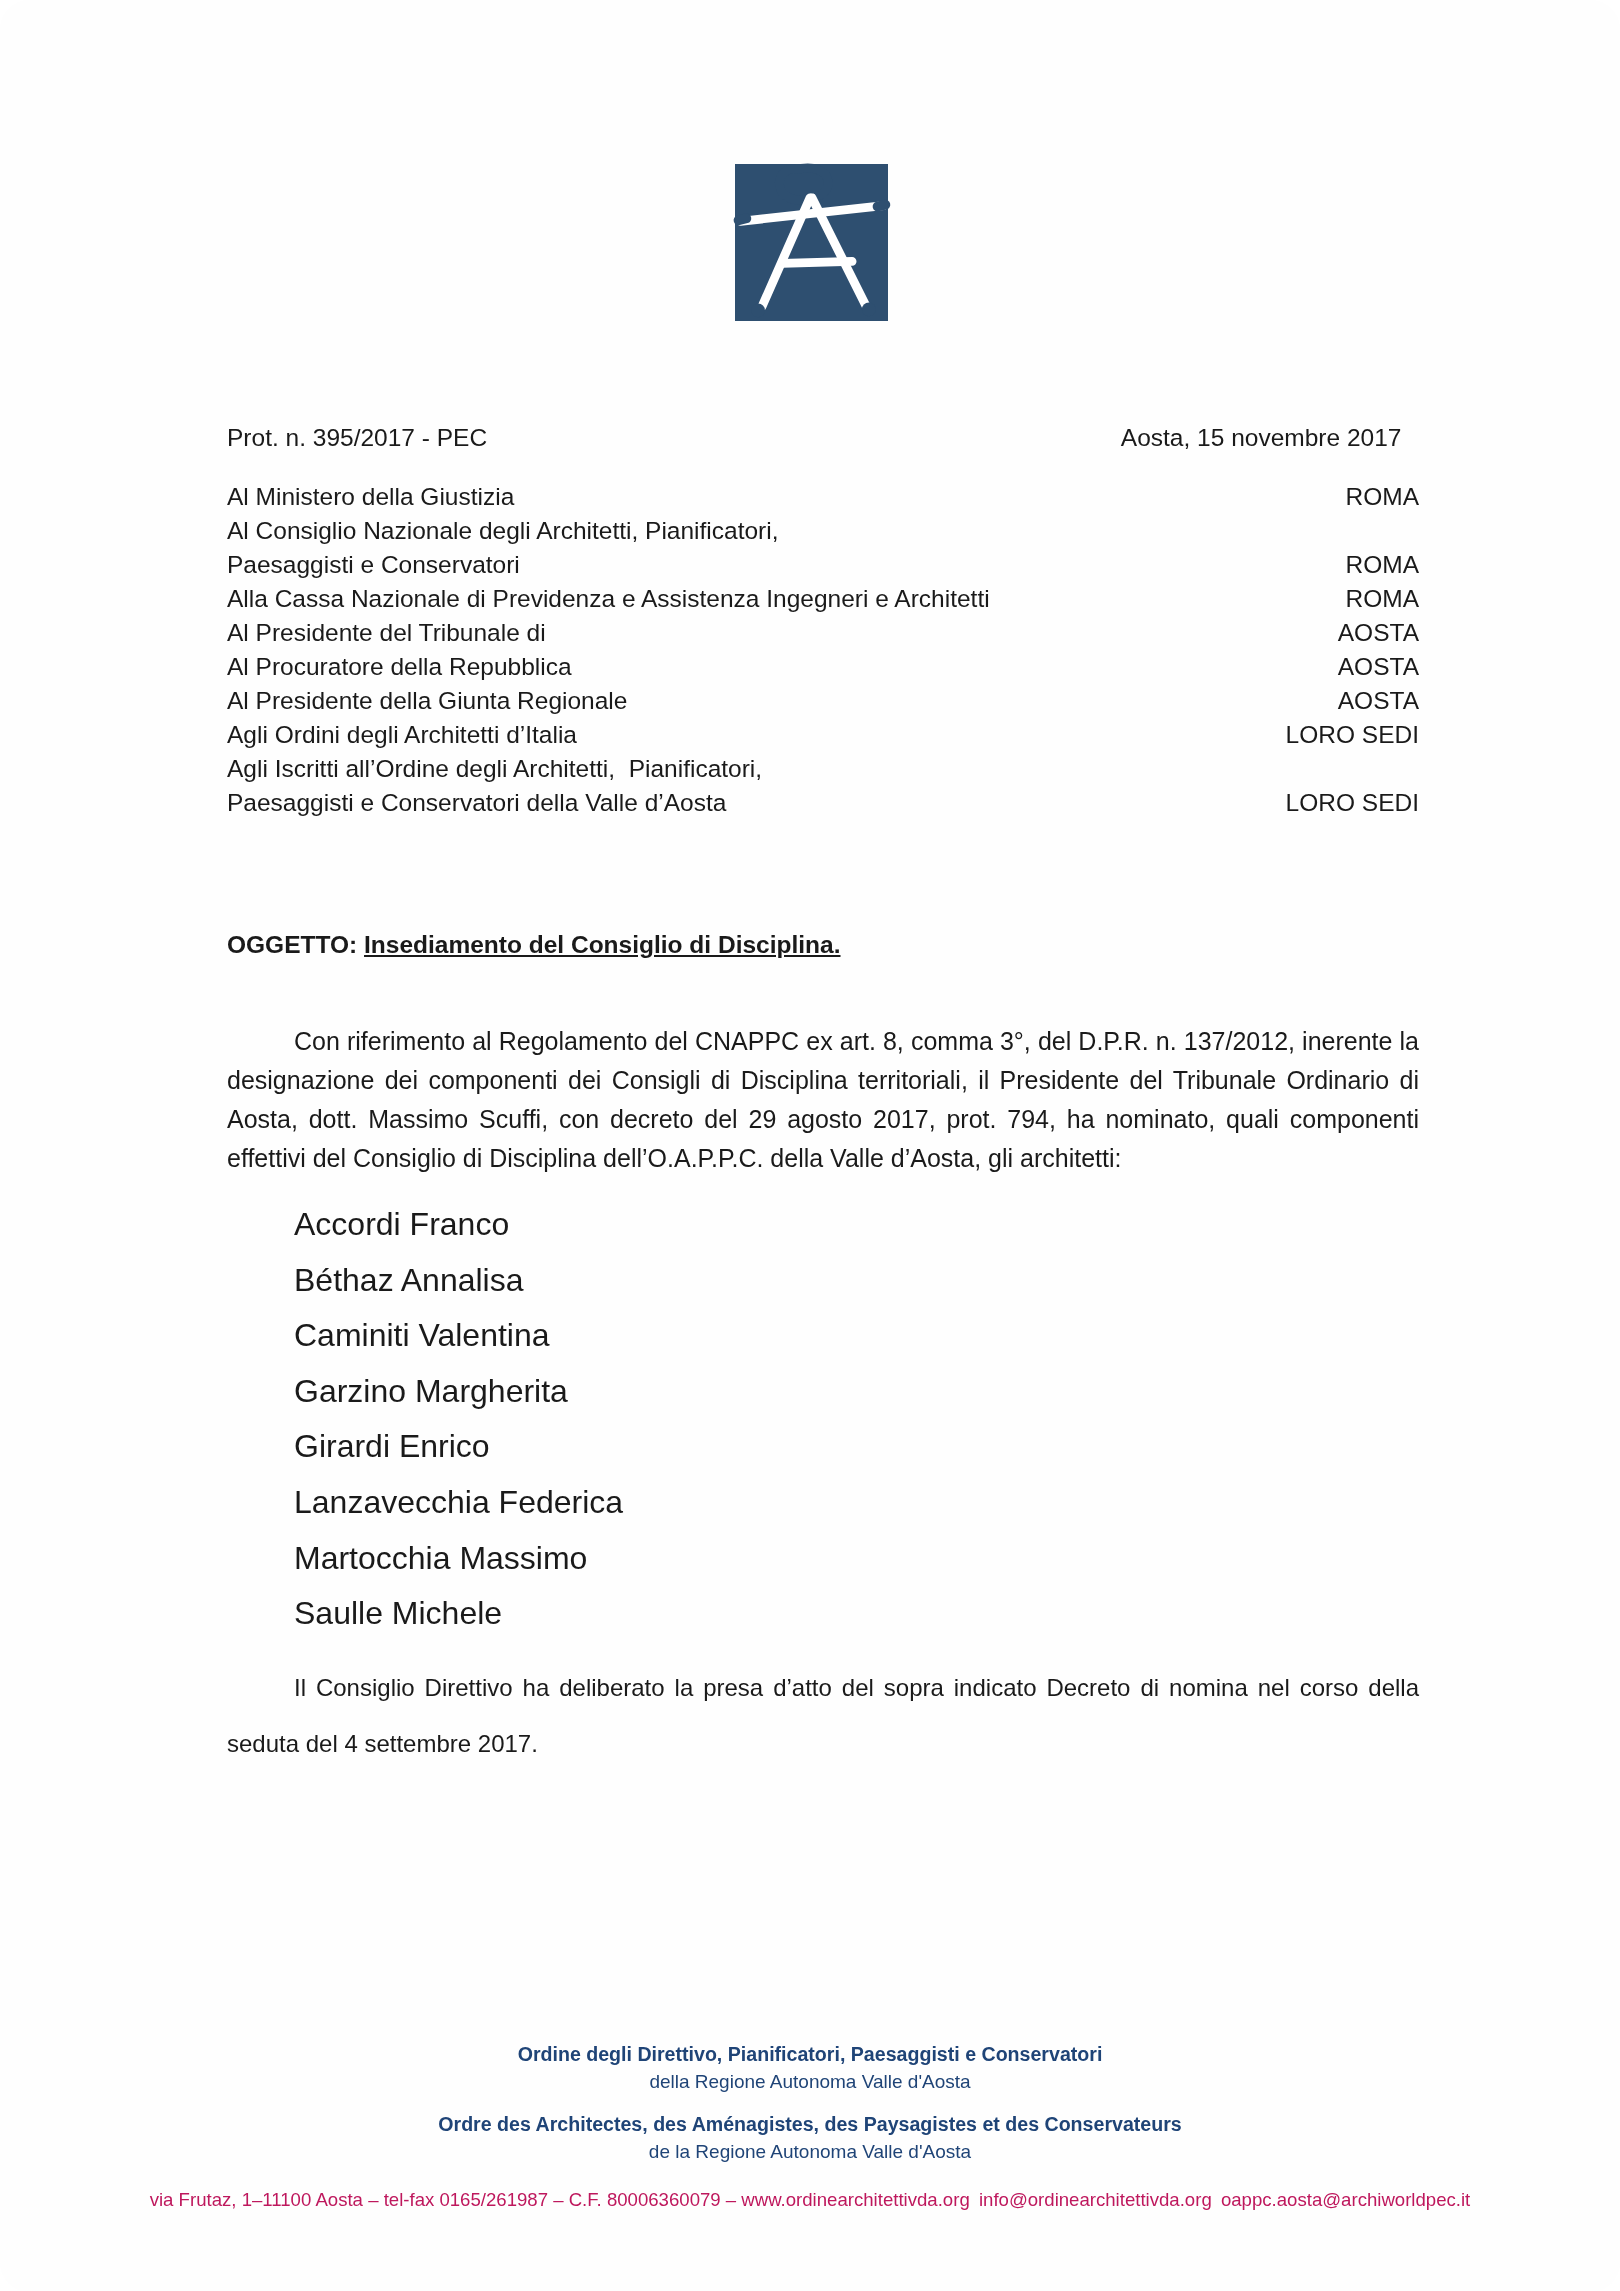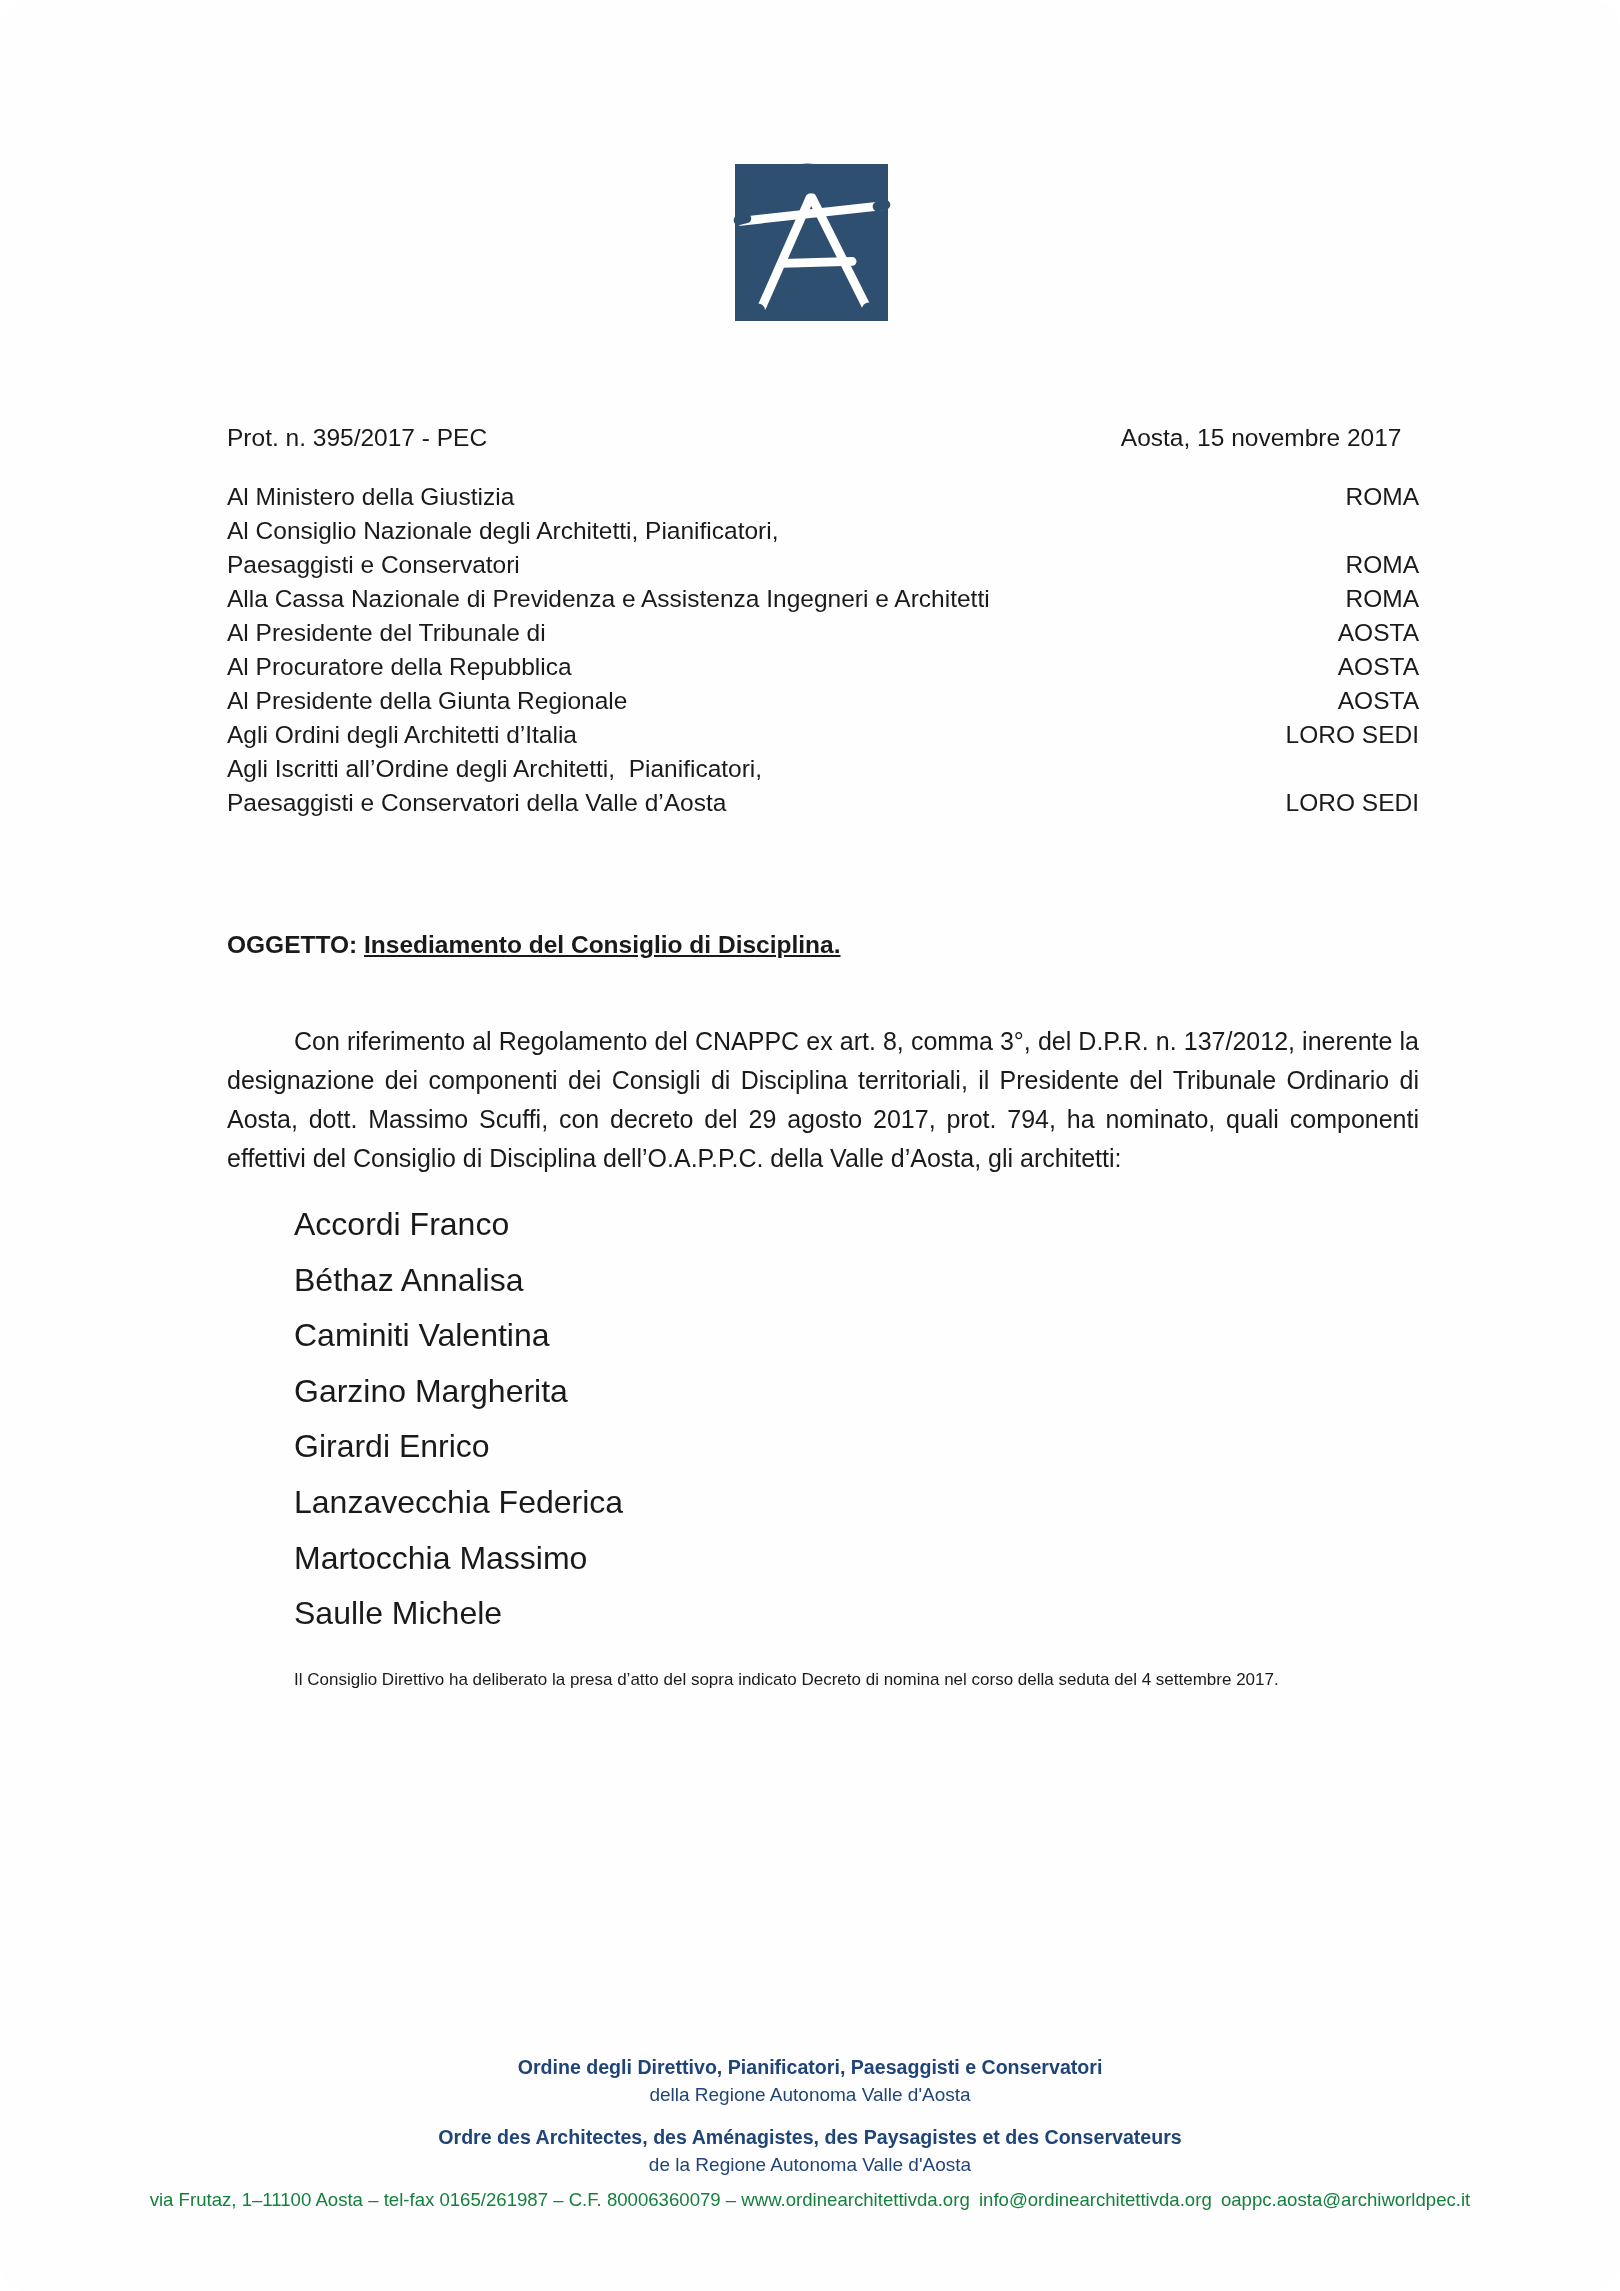--- a/index.html
+++ b/index.html
@@ -113,22 +113,22 @@
     padding-left: 67px;
     font-size: 32px;
     line-height: 35px;
   }
   .name-item {
     margin-bottom: 20.6px;
   }
 
   .para2 {
     margin-top: 29px;
-    font-size: 17px;
-    line-height: 39px;
+    font-size: 24px;
+    line-height: 56px;
     text-align: justify;
     text-indent: 67px;
   }
 
   
   .footer {
     position: absolute;
     left: 0; right: 0;
     bottom: 78px;
     text-align: center;
@@ -140,22 +140,22 @@
     line-height: 28px;
   }
   .footer .ft-reg {
     font-size: 19px;
     line-height: 28px;
   }
   .footer .ft-gap { height: 13.7px; }
   .footer .ft-contacts {
     font-size: 18.6px;
     line-height: 29px;
-    margin-top: 6px;
-    color: #15803d;
+    margin-top: 19px;
+    color: #be185d;
     white-space: nowrap;
   }
   .footer .ft-contacts span { margin: 0 2px; }
 </style>
 </head>
 <body>
 
 <div class="page">
 
   <div class="logo-wrap">

